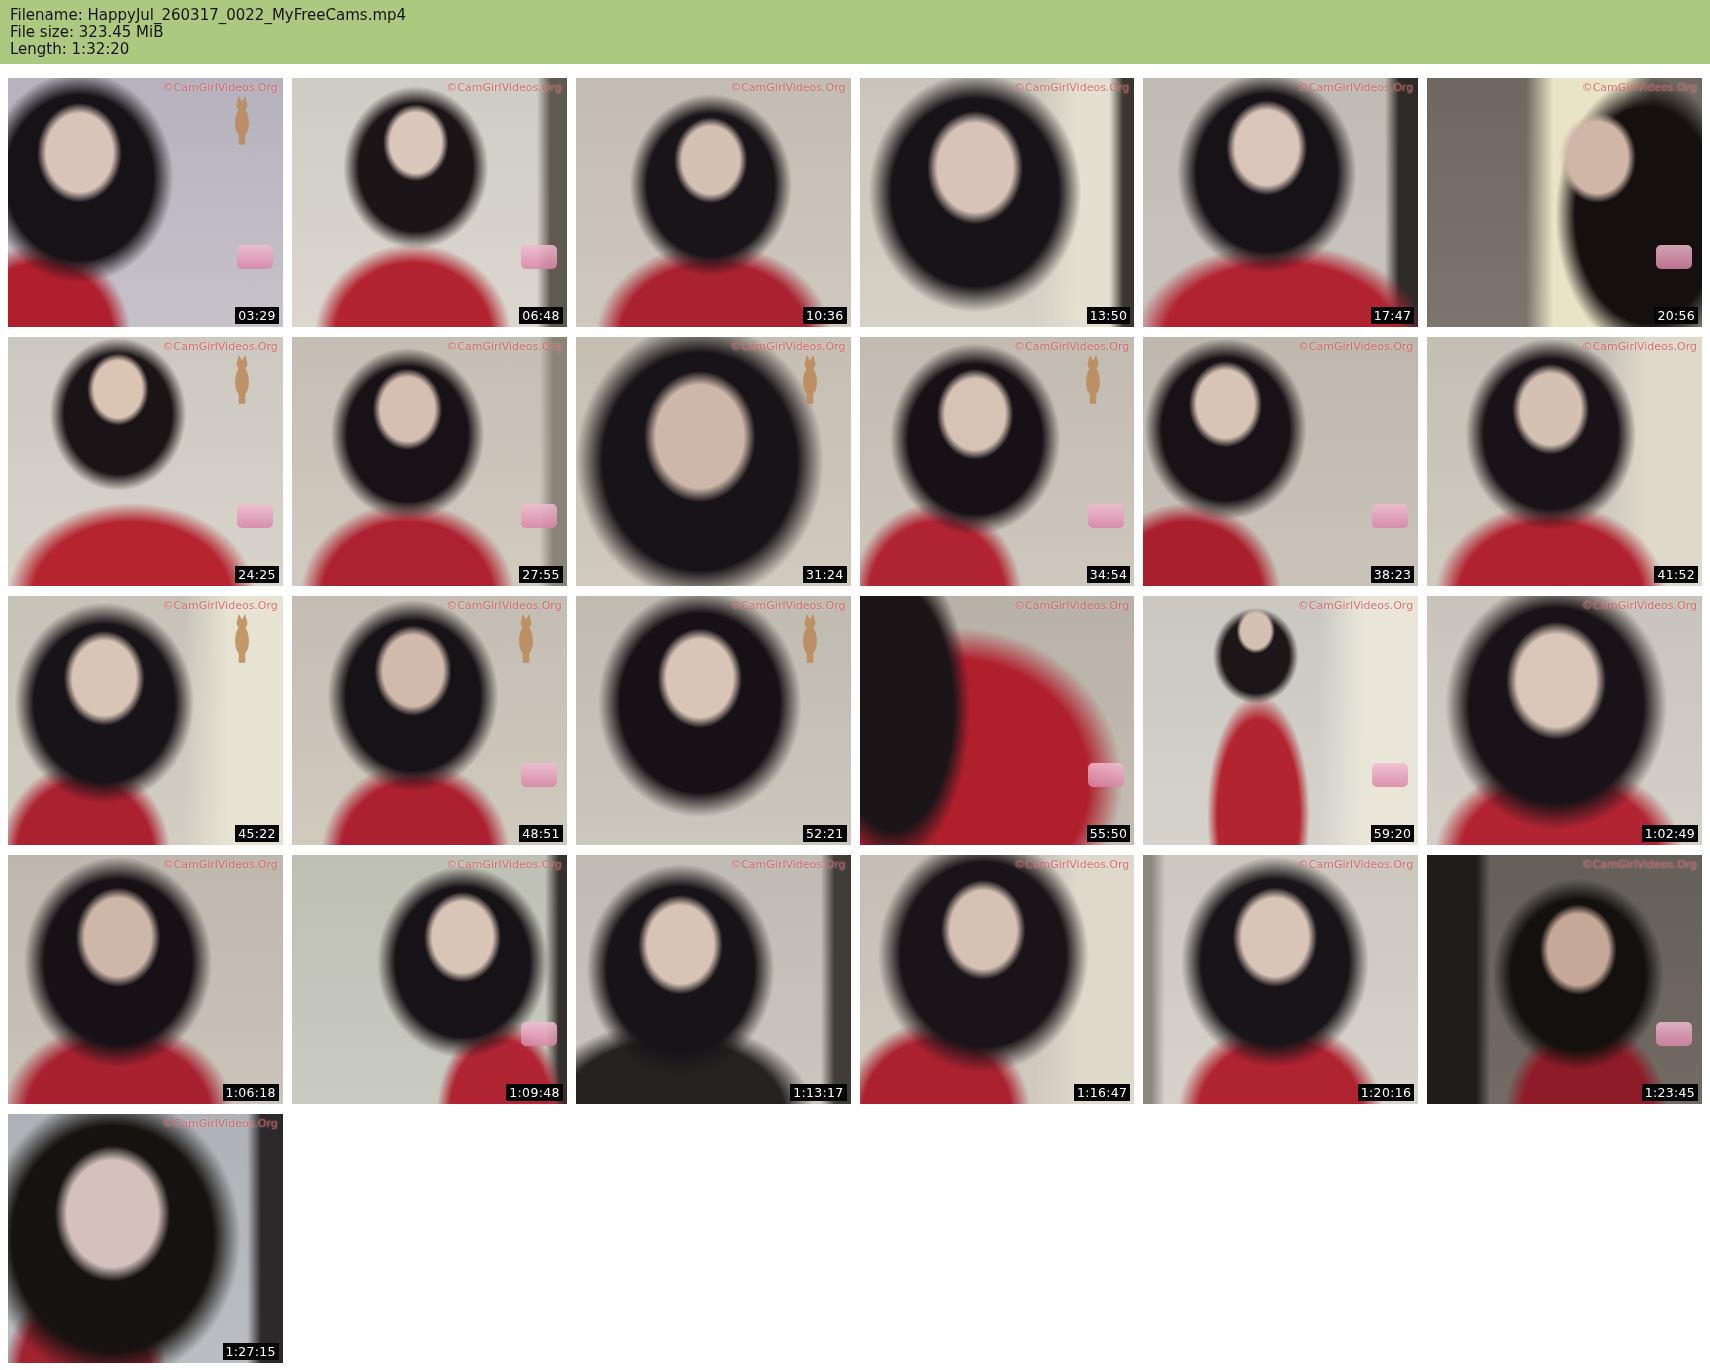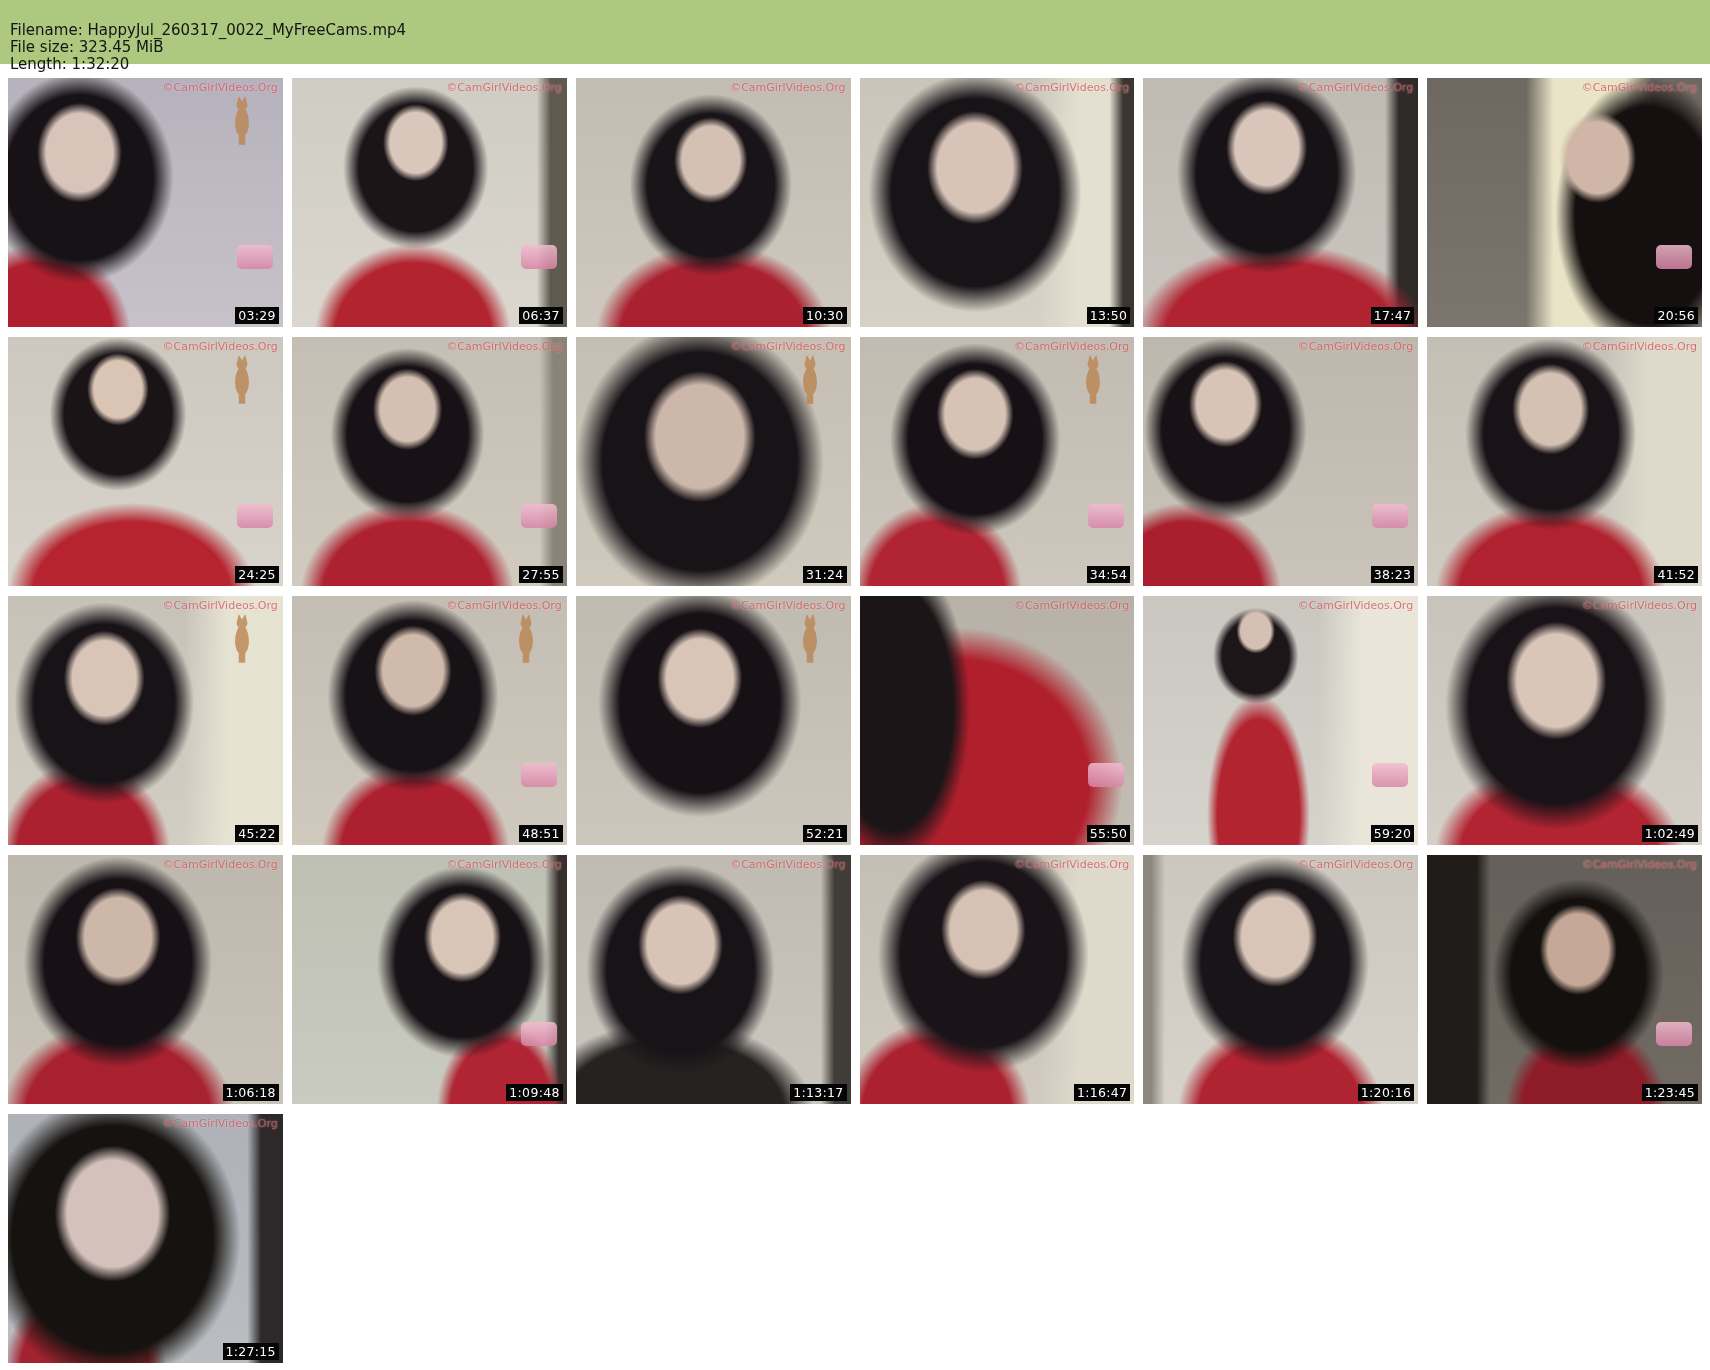--- a/index.html
+++ b/index.html
@@ -9,21 +9,21 @@
     width:1710px; height:1370px;
     background:var(--page-bg,#ffffff);
     overflow:hidden;
     font-family:"DejaVu Sans","Liberation Sans",sans-serif;
   }
   .header {
     position:absolute; top:0; left:0; right:0;
     height:64px;
     background:var(--header-bg,#adc97f);
     display:flex; justify-content:space-between;
-    padding:22px 10px 0 10px;
+    padding:7px 10px 0 10px;
     color:#141414;
     font-size:15px; line-height:17px;
   }
   .header .right { text-align:right; }
   .meta-line { white-space:nowrap; }
   .grid {
     position:absolute; top:78px; left:8px; width:1694px;
     display:grid;
     grid-template-columns:repeat(6,1fr);
     grid-auto-rows:249px;
@@ -83,26 +83,26 @@
       <path d="M7 9 L9 1 L12 6 L15 1 L17 9 C17 12 15 14 12 14 C9 14 7 12 7 9 Z" fill="#bb8551"></path>
       <path d="M9 13 C4 21 5 33 9 37 L9 46 L15 46 L15 37 C19 33 20 21 15 13 Z" fill="#bb8551"></path>
     </svg>
     <span class="pink"></span>
     <span class="ts">03:29</span>
   </figure>
       <figure class="thumb" style="background: radial-gradient(17% 22.1% at 45% 26%, rgb(218, 199, 187) 0px, rgb(218, 199, 187) 55%, rgba(0, 0, 0, 0) 70%), radial-gradient(35.7% 44.2% at 45% 36%, rgb(27, 21, 24) 0px, rgb(27, 21, 24) 58%, rgba(0, 0, 0, 0) 74%), radial-gradient(46% 48% at 44% 104%, rgb(178, 36, 47) 0px, rgb(178, 36, 47) 62%, rgba(0, 0, 0, 0) 78%), linear-gradient(270deg, rgb(95, 90, 80) 0px, rgb(95, 90, 80) 6%, rgba(0, 0, 0, 0) 11%), linear-gradient(rgb(207, 204, 195) 0%, rgb(219, 215, 207) 100%);">
     <span class="wm">©CamGirlVideos.Org</span>
 
     <span class="pink"></span>
-    <span class="ts">06:37</span>
+    <span class="ts">06:48</span>
   </figure>
       <figure class="thumb" style="background: radial-gradient(19% 24.7% at 49% 33%, rgb(213, 193, 180) 0px, rgb(213, 193, 180) 55%, rgba(0, 0, 0, 0) 70%), radial-gradient(39.9% 49.4% at 49% 43%, rgb(25, 20, 24) 0px, rgb(25, 20, 24) 58%, rgba(0, 0, 0, 0) 74%), radial-gradient(55% 48% at 50% 104%, rgb(170, 34, 49) 0px, rgb(170, 34, 49) 62%, rgba(0, 0, 0, 0) 78%), linear-gradient(rgb(194, 188, 178) 0%, rgb(206, 200, 190) 100%);">
     <span class="wm">©CamGirlVideos.Org</span>
 
-    <span class="ts">10:30</span>
+    <span class="ts">10:36</span>
   </figure>
       <figure class="thumb" style="background: radial-gradient(25% 32.5% at 42% 36%, rgb(215, 195, 183) 0px, rgb(215, 195, 183) 55%, rgba(0, 0, 0, 0) 70%), radial-gradient(52.5% 65% at 42% 46%, rgb(24, 19, 23) 0px, rgb(24, 19, 23) 58%, rgba(0, 0, 0, 0) 74%), linear-gradient(270deg, rgb(59, 55, 48) 0px, rgb(59, 55, 48) 4%, rgba(0, 0, 0, 0) 9%), linear-gradient(270deg, rgb(228, 224, 209) 0px, rgb(228, 224, 209) 20%, rgba(255, 255, 255, 0) 36%), linear-gradient(rgb(201, 197, 186) 0%, rgb(213, 209, 197) 100%);">
     <span class="wm">©CamGirlVideos.Org</span>
 
     <span class="ts">13:50</span>
   </figure>
       <figure class="thumb" style="background: radial-gradient(21% 27.3% at 45% 28%, rgb(217, 197, 185) 0px, rgb(217, 197, 185) 55%, rgba(0, 0, 0, 0) 70%), radial-gradient(44.1% 54.6% at 45% 38%, rgb(23, 18, 22) 0px, rgb(23, 18, 22) 58%, rgba(0, 0, 0, 0) 74%), radial-gradient(68% 48% at 50% 104%, rgb(178, 35, 50) 0px, rgb(178, 35, 50) 62%, rgba(0, 0, 0, 0) 78%), linear-gradient(270deg, rgb(47, 43, 41) 0px, rgb(47, 43, 41) 7%, rgba(0, 0, 0, 0) 12%), linear-gradient(rgb(191, 186, 178) 0%, rgb(202, 197, 190) 100%);">
     <span class="wm">©CamGirlVideos.Org</span>
 
     <span class="ts">17:47</span>

